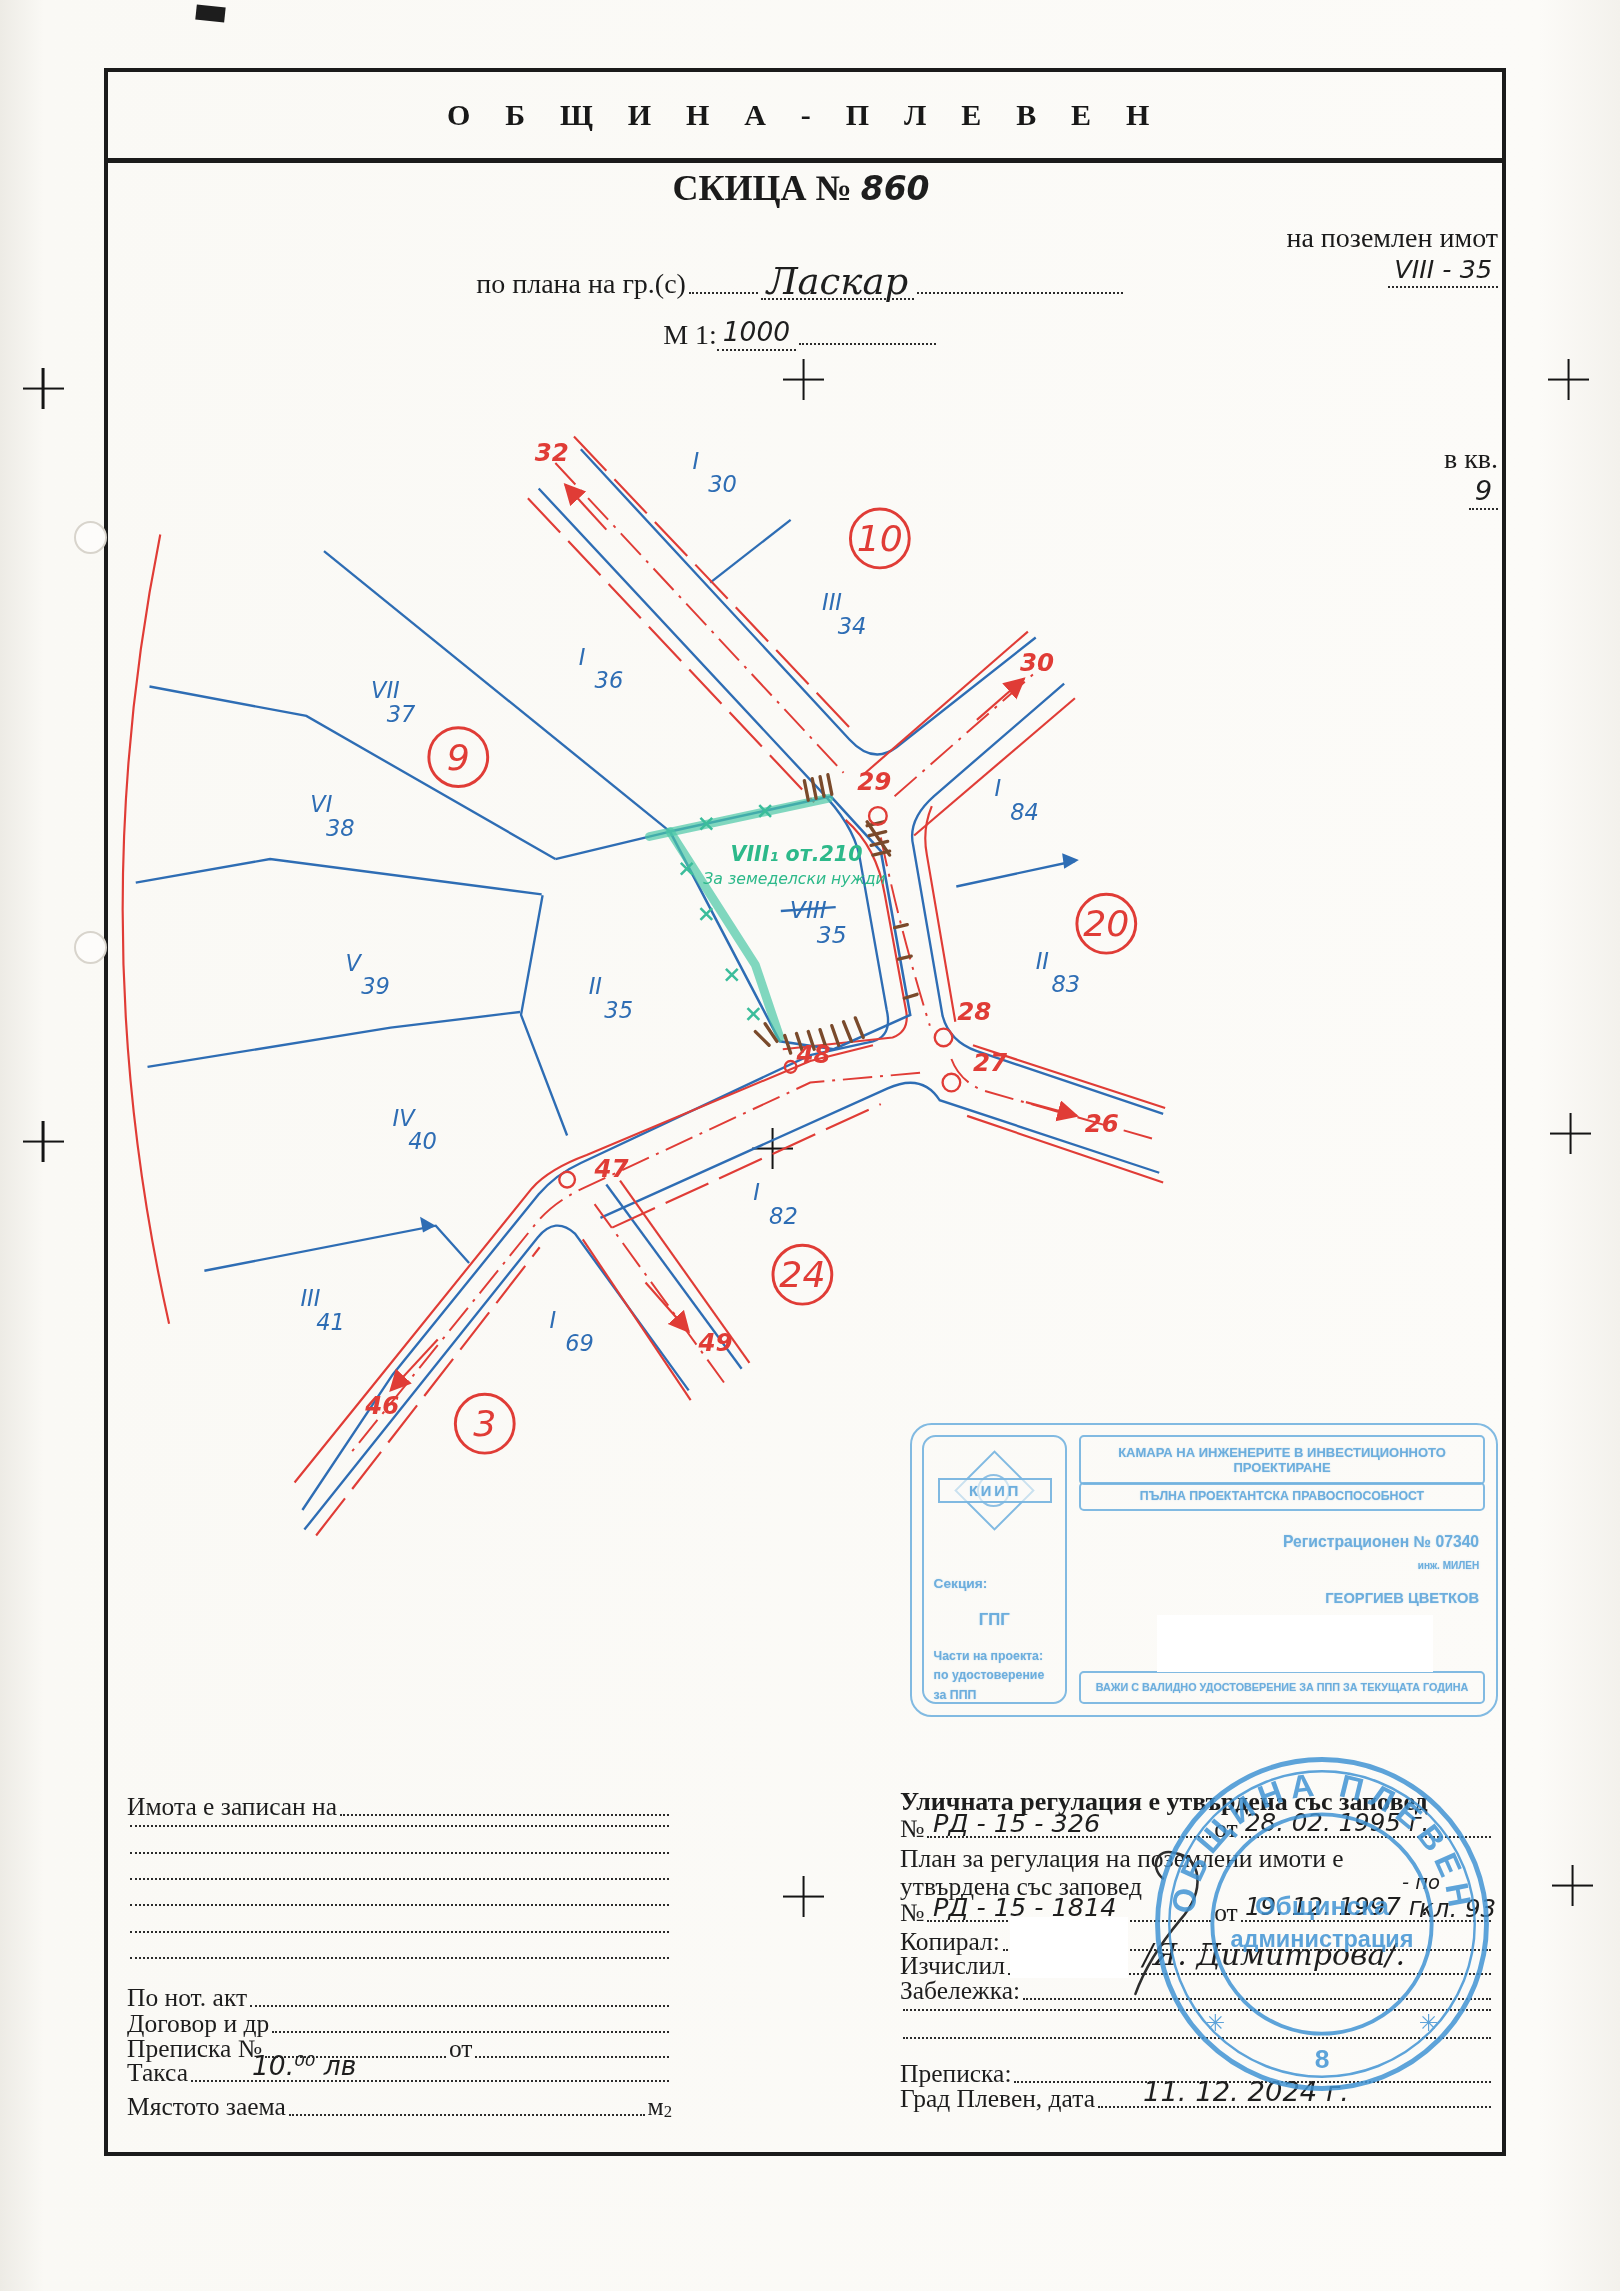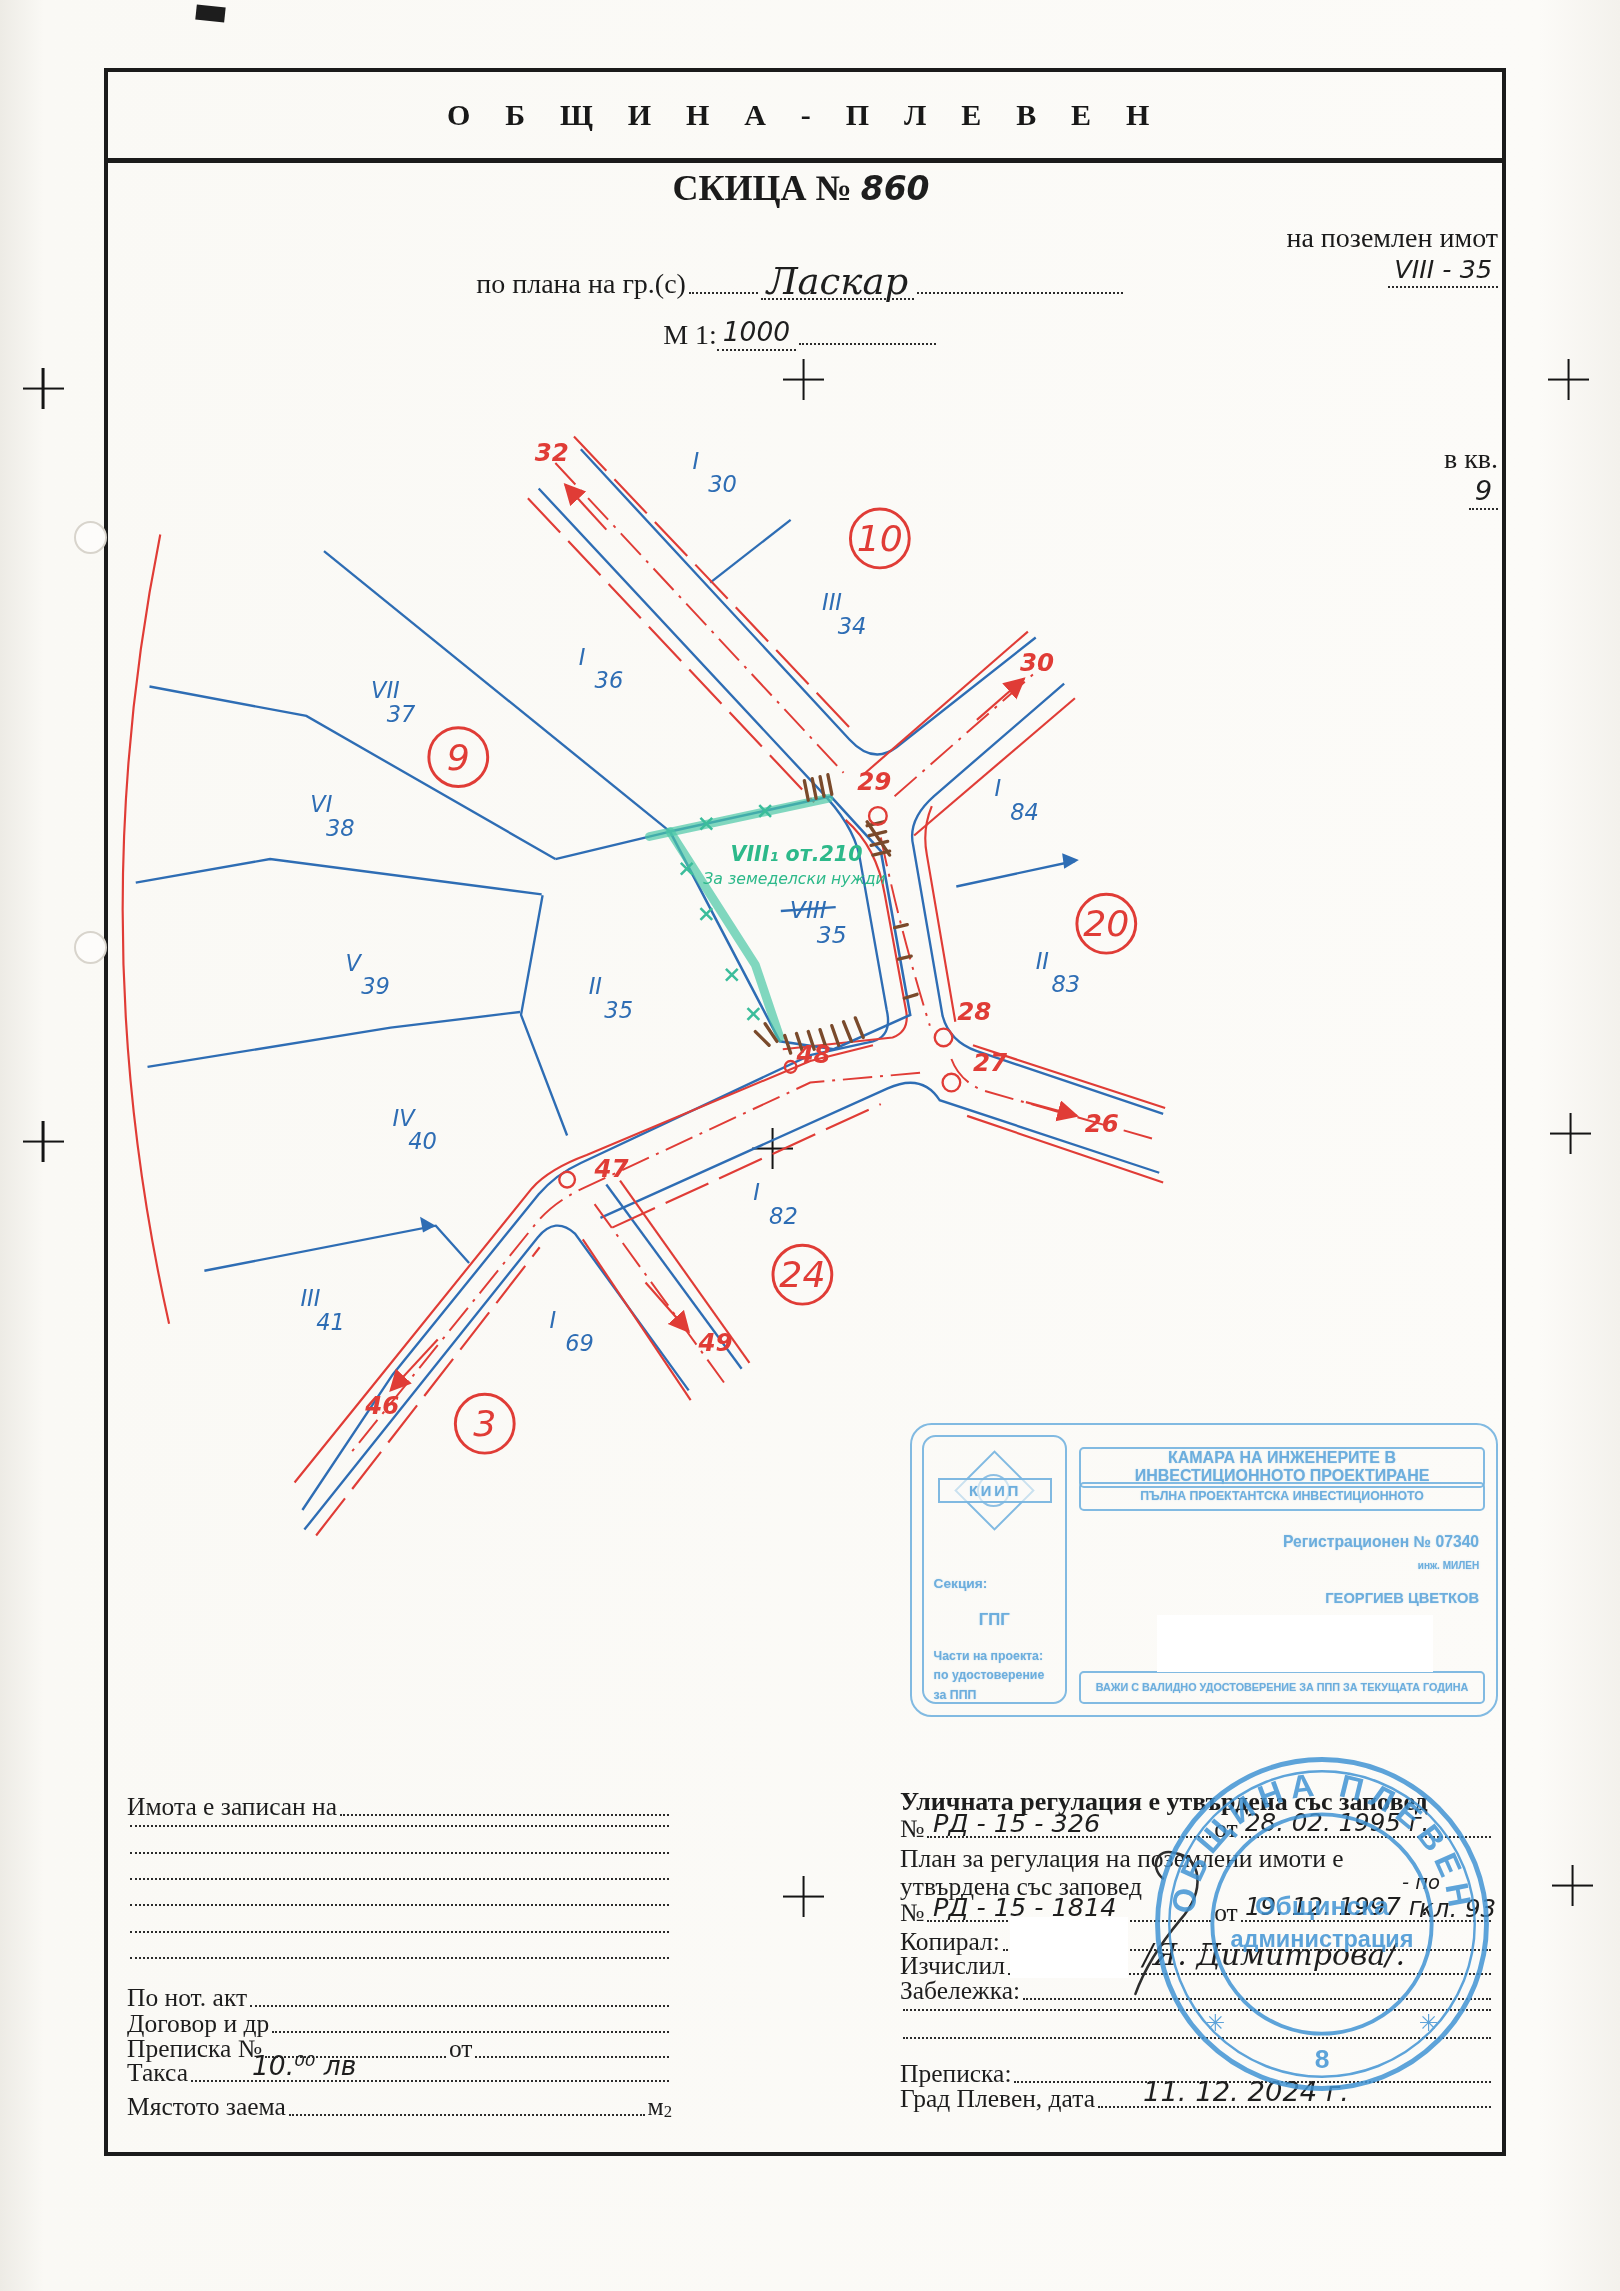--- a/index.html
+++ b/index.html
@@ -48,21 +48,21 @@
   .kiip{position:absolute;left:910px;top:1423px;width:588px;height:294px;color:#5aa4da;font-family:"Liberation Sans",sans-serif;opacity:.88;}
   .kiip *{box-sizing:border-box;}
   .kiip .outer{position:absolute;inset:0;border:2.9px solid rgba(96,168,219,.9);border-radius:21.6px;}
   .kiip .lbox{position:absolute;left:11.8px;top:11.8px;width:145px;height:269px;border:2.5px solid rgba(96,168,219,.9);border-radius:13.7px;}
   .kiip .dia{position:absolute;left:30px;top:13.7px;width:82px;height:82px;}
   .kiip .dia .sq{position:absolute;left:11.8px;top:11.8px;width:57px;height:57px;border:2.9px solid rgba(96,168,219,.9);transform:rotate(45deg);}
   .kiip .dia .sq2{position:absolute;left:23.5px;top:23.5px;width:33px;height:33px;border:2px solid rgba(96,168,219,.8);transform:rotate(45deg);border-radius:50%;}
   .kiip .band{position:absolute;left:-15.7px;top:27.4px;width:114px;height:25.5px;border:2.5px solid rgba(96,168,219,.9);background:rgba(252,252,250,.6);display:flex;align-items:center;justify-content:center;font-weight:bold;font-size:14.7px;letter-spacing:2.9px;}
   .kiip .ltxt{position:absolute;left:0;width:100%;text-align:left;padding-left:9.8px;font-weight:bold;}
   .kiip .rbox{position:absolute;left:169px;top:11.8px;width:406px;height:269px;}
-  .kiip .b1{position:absolute;left:0;top:12px;width:100%;height:41px;border:2.5px solid rgba(96,168,219,.9);border-radius:4.9px;display:flex;align-items:center;justify-content:center;text-align:center;font-weight:bold;font-size:16px;padding:0 7.8px;}
+  .kiip .b1{position:absolute;left:0;top:0;width:100%;height:50px;border:2.5px solid rgba(96,168,219,.9);border-radius:4.9px;display:flex;align-items:center;justify-content:center;text-align:center;font-weight:bold;font-size:13px;padding:0 7.8px;}
   .kiip .b2{position:absolute;left:0;top:47px;width:100%;height:29px;border:2.5px solid rgba(96,168,219,.9);border-radius:4.9px;display:flex;align-items:center;justify-content:center;font-weight:bold;font-size:12.3px;}
   .kiip .free{position:absolute;right:5.9px;text-align:right;font-weight:bold;}
   .kiip .b3{position:absolute;left:0;bottom:0;width:100%;height:33px;border:2.5px solid rgba(96,168,219,.9);border-radius:4.9px;display:flex;align-items:center;justify-content:center;font-weight:bold;font-size:10.8px;}
   .kiip div{text-shadow:0 0 1.5px rgba(110,175,222,.55);}
   .redact{position:absolute;background:#ffffff;z-index:6;}
   .rstamp{position:absolute;left:1135px;top:1737px;width:374px;height:374px;opacity:.84;pointer-events:none;z-index:5;}
   .paraph{position:absolute;left:1110px;top:1839px;width:137px;height:167px;z-index:4;}
 </style>
 </head>
 <body>
@@ -270,21 +270,21 @@
         <div class="band">КИИП</div>
       </div>
       <div class="ltxt" style="top:139px;font-size:13.7px;">Секция:</div>
       <div class="ltxt" style="top:173px;font-size:16.7px;text-align:center;padding-left:0;">ГПГ</div>
       <div class="ltxt" style="top:212px;font-size:12.3px;">Части на проекта:</div>
       <div class="ltxt" style="top:231px;font-size:12.3px;">по удостоверение</div>
       <div class="ltxt" style="top:251px;font-size:12.3px;">за ППП</div>
     </div>
     <div class="rbox">
       <div class="b1">КАМАРА НА ИНЖЕНЕРИТЕ В ИНВЕСТИЦИОННОТО ПРОЕКТИРАНЕ</div>
-      <div class="b2">ПЪЛНА ПРОЕКТАНТСКА ИНВЕСТИЦИОННОТО</div>
+      <div class="b2">ПЪЛНА ПРОЕКТАНТСКА ПРАВОСПОСОБНОСТ</div>
       <div class="free" style="top:98px;font-size:15.7px;">Регистрационен № 07340</div>
       <div class="free" style="top:125px;font-size:10px;">инж. МИЛЕН</div>
       <div class="free" style="top:155px;font-size:14.7px;">ГЕОРГИЕВ ЦВЕТКОВ</div>
       <div class="b3">ВАЖИ С ВАЛИДНО УДОСТОВЕРЕНИЕ ЗА ППП ЗА ТЕКУЩАТА ГОДИНА</div>
     </div>
   </div>
   <div class="redact" style="left:1157px;top:1615px;width:276px;height:57px;"></div>
 
   <div class="row rl" style="top:1792px;">
     <span>Имота е записан на</span>

